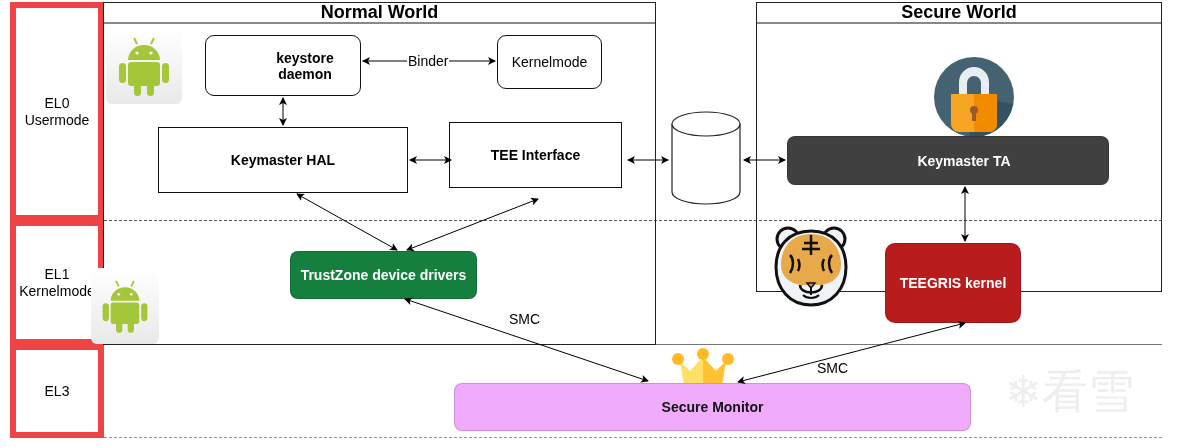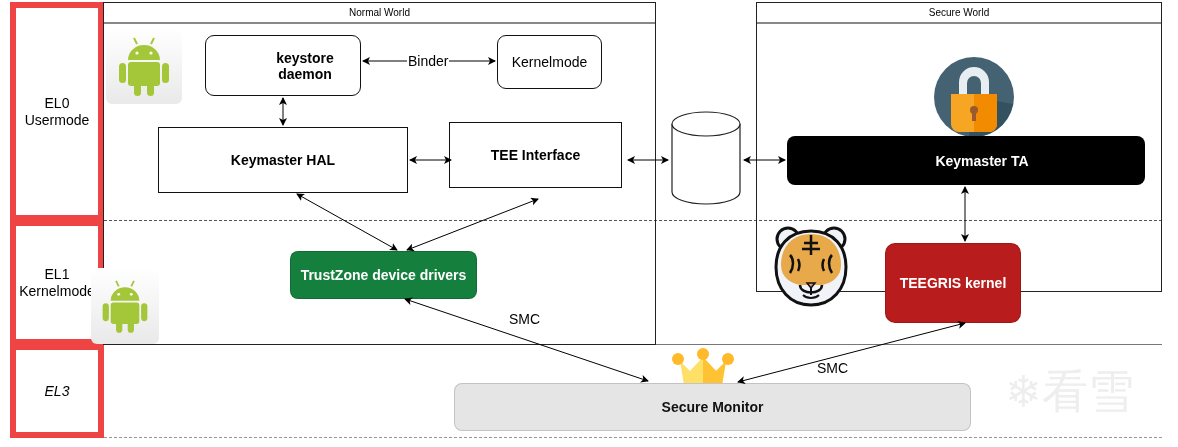--- a/index.html
+++ b/index.html
@@ -3,39 +3,39 @@
 <meta charset="utf-8">
 <style>
   html, body { margin:0; padding:0; background:#fff; }
   body { width:1178px; height:447px; position:relative; overflow:hidden;
          font-family:"Liberation Sans", sans-serif; color:#000; }
   .abs { position:absolute; box-sizing:border-box; }
   .lane-label { border:6px solid #ef4444; display:flex; align-items:center; justify-content:center;
                 text-align:center; font-size:14px; line-height:17px; white-space:pre-line; }
   .world { border:1px solid #222; }
   .world-title { position:absolute; left:0; right:0; top:0; height:19px; border-bottom:2px solid #888;
-                 text-align:center; font-weight:normal; font-size:10px; line-height:19px; }
+                 text-align:center; font-weight:bold; font-size:18px; line-height:19px; }
   .dash { border-top:1px dashed #555; height:0; }
   .box { border:1px solid #111; background:#fff; display:flex; align-items:center; justify-content:center;
          font-size:14px; text-align:center; }
   .rounded { border-radius:9px; }
   .bold { font-weight:bold; }
   .filled { color:#fff; font-weight:bold; border-radius:8px; border:1px solid rgba(0,0,0,0.15); }
   .tile { background:linear-gradient(#fff, #e9e9e9); border-radius:6px; }
   .lbl { font-size:14px; background:#fff; padding:0 1px; }
   svg.ov { position:absolute; left:0; top:0; }
 </style>
 </head>
 <body>
 
 <div class="abs lane-label" style="left:10px;top:2px;width:94px;height:219px;">EL0
 Usermode</div>
 <div class="abs lane-label" style="left:10px;top:220px;width:94px;height:125px;">EL1
 Kernelmode</div>
-<div class="abs lane-label" style="left:10px;top:344px;width:94px;height:94px;font-style:italic;">EL3</div>
+<div class="abs lane-label" style="left:10px;top:344px;width:94px;height:94px;">EL3</div>
 
 <div class="abs dash" style="left:104px;top:220px;width:1058px;"></div>
 <div class="abs dash" style="left:104px;top:344px;width:1058px;border-top-style:solid;border-top-color:#777;"></div>
 <div class="abs dash" style="left:104px;top:437px;width:1058px;border-top-color:#999;"></div>
 
 <div class="abs world" style="left:103px;top:2px;width:553px;height:343px;">
   <div class="world-title">Normal World</div>
 </div>
 <div class="abs world" style="left:756px;top:2px;width:406px;height:290px;">
   <div class="world-title">Secure World</div>
@@ -86,21 +86,21 @@
   <svg width="82" height="82" viewBox="0 0 82 82">
     <circle cx="41" cy="41" r="40" fill="#456272"></circle>
     <path d="M41 41 L80 48 A40 40 0 0 1 36 81 Z" fill="#2d4a59" opacity="0.7"></path>
     <path d="M26 40 L26 26 A15 15 0 0 1 56 26 L56 40 L48 40 L48 27 A7 7 0 0 0 34 27 L34 40 Z" fill="#e8edf1"></path>
     <path d="M18 38 L64 38 L64 68 A8 8 0 0 1 56 76 L26 76 A8 8 0 0 1 18 68 Z" fill="#f6a623"></path>
     <path d="M41 38 L64 38 L64 68 A8 8 0 0 1 56 76 L41 76 Z" fill="#f38b00"></path>
     <circle cx="41" cy="54" r="4" fill="#9a5a2e"></circle>
     <rect x="39" y="55" width="4" height="10" fill="#9a5a2e"></rect>
   </svg>
 </div>
-<div class="abs filled" style="left:787px;top:136px;width:358px;height:49px;background:#000000;display:flex;align-items:center;justify-content:center;font-size:14px;padding-left:32px;">Keymaster TA</div>
+<div class="abs filled" style="left:787px;top:136px;width:322px;height:49px;background:#404040;display:flex;align-items:center;justify-content:center;font-size:14px;padding-left:32px;">Keymaster TA</div>
 
 <div class="abs" style="left:770px;top:225px;width:82px;height:84px;">
   <svg width="82" height="84" viewBox="0 0 82 84">
     <circle cx="18" cy="14" r="11" fill="#f0f4f8" stroke="#111" stroke-width="3"></circle>
     <circle cx="64" cy="14" r="11" fill="#f0f4f8" stroke="#111" stroke-width="3"></circle>
     <path d="M41 6 C64 6 76 22 76 42 C76 64 62 80 41 80 C20 80 6 64 6 42 C6 22 18 6 41 6 Z" fill="#f0f4f8" stroke="#111" stroke-width="3"></path>
     <path d="M41 9 C60 9 71 22 71 40 C71 52 62 58 52 60 L30 60 C20 58 11 52 11 40 C11 22 22 9 41 9 Z" fill="#e8a94a"></path>
     <path d="M41 10 L41 30 M34 18 L48 18 M32 24 L50 24 M20 30 C24 34 24 42 20 48 M62 30 C58 34 58 42 62 48 M28 34 C30 38 30 42 28 46 M54 34 C52 38 52 42 54 46" stroke="#111" stroke-width="2.5" fill="none"></path>
     <path d="M30 60 C30 70 52 70 52 60" stroke="#111" stroke-width="2.5" fill="none"></path>
     <path d="M37 58 L45 58 L41 63 Z" fill="#e88a8a" stroke="#111" stroke-width="1.5"></path>
@@ -113,21 +113,21 @@
 
 <div class="abs" style="left:668px;top:347px;width:70px;height:38px;">
   <svg width="70" height="38" viewBox="0 0 70 38">
     <path d="M12 14 L22 24 L35 10 L48 24 L58 14 L54 38 L16 38 Z" fill="#ffe066"></path>
     <path d="M35 10 L48 24 L58 14 L54 38 L35 38 Z" fill="#ffc233"></path>
     <circle cx="10" cy="12" r="6" fill="#ffb929"></circle>
     <circle cx="35" cy="7" r="6" fill="#ffb929"></circle>
     <circle cx="60" cy="12" r="6" fill="#ffb929"></circle>
   </svg>
 </div>
-<div class="abs filled" style="left:454px;top:383px;width:517px;height:48px;background:#e5e5e5;color:#111;display:flex;align-items:center;justify-content:center;font-size:14px;border-radius:8px;">Secure Monitor</div>
+<div class="abs filled" style="left:454px;top:383px;width:517px;height:48px;background:#f0abfc;color:#111;display:flex;align-items:center;justify-content:center;font-size:14px;border-radius:8px;">Secure Monitor</div>
 
 <div class="abs" style="left:1005px;top:362px;width:160px;height:58px;color:#eeeeee;font-size:46px;line-height:58px;font-family:'DejaVu Sans', sans-serif;">
   <span style="font-size:44px;">❄</span><span>看雪</span>
 </div>
 
 <svg class="ov" width="1178" height="447">
   <defs>
     <marker id="ah" markerWidth="8" markerHeight="8" refX="7" refY="4" orient="auto-start-reverse" markerUnits="userSpaceOnUse">
       <path d="M0 0 L8 4 L0 8 L2 4 Z" fill="#000"></path>
     </marker>

